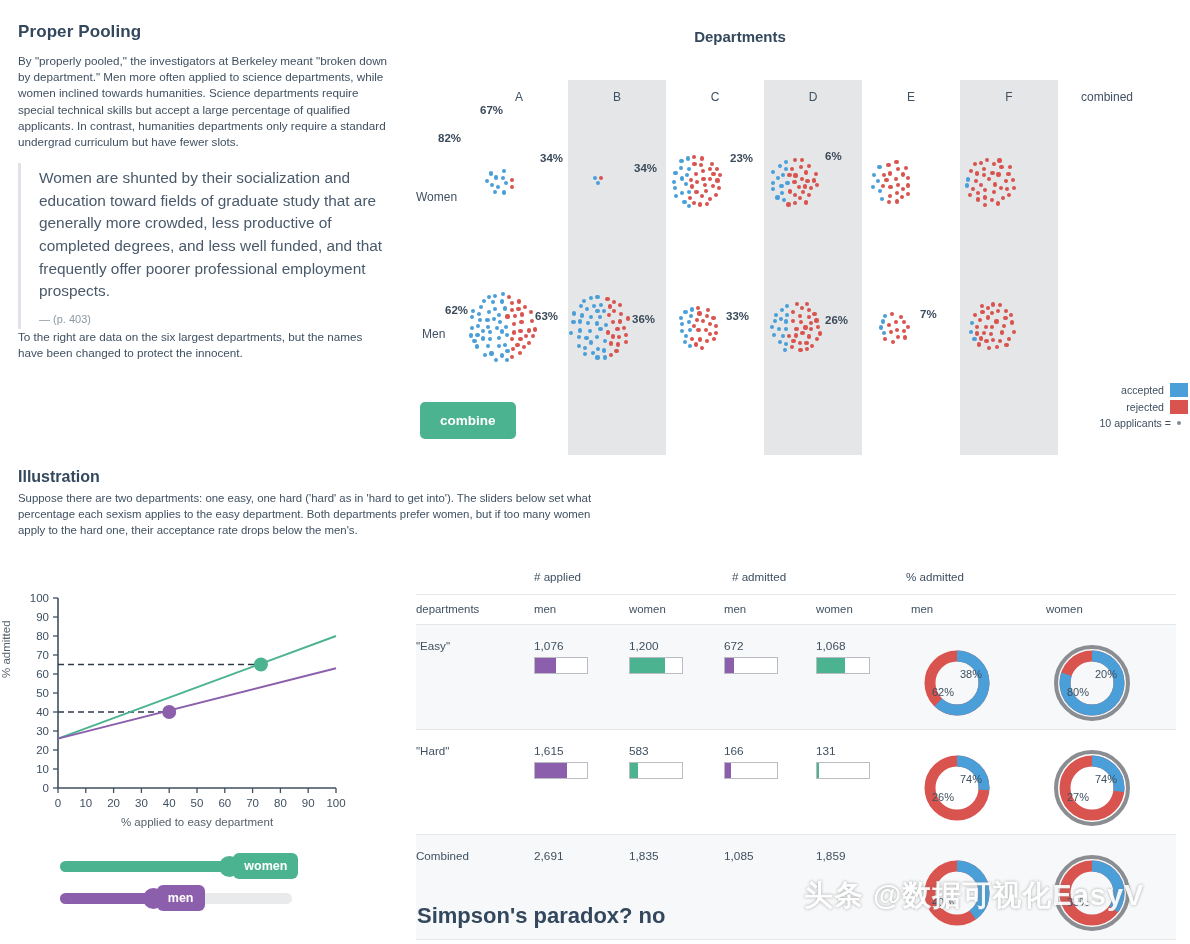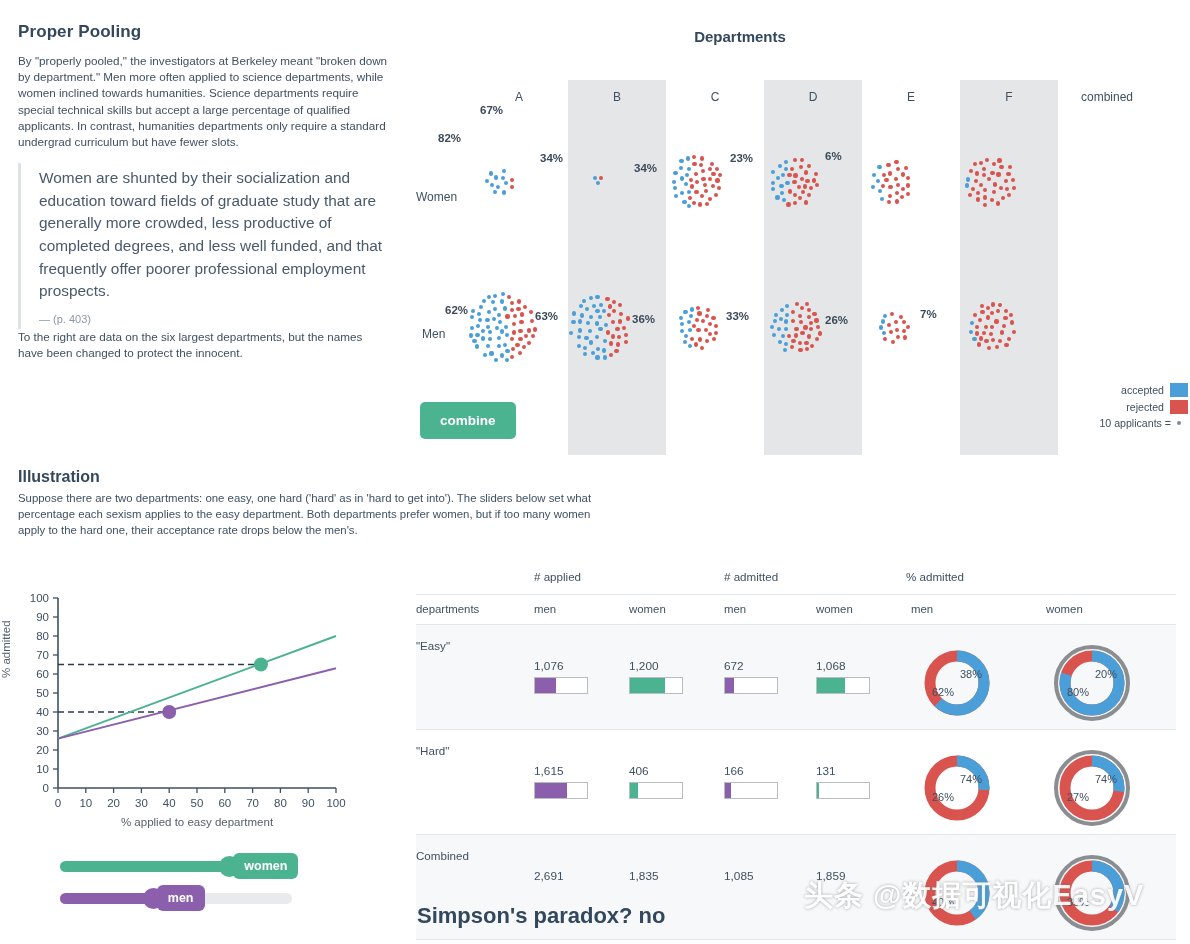--- a/index.html
+++ b/index.html
@@ -105,21 +105,21 @@
   .tbl{width:760px;border-collapse:collapse;table-layout:fixed;}
   .tbl th{
     font-size:11.4px;font-weight:normal;color:#3f5061;text-align:left;
     padding:8px 0 9px 0;border-top:1px solid #e4e7ea;border-bottom:1px solid #e4e7ea;
   }
   .tbl td{
     font-size:11.6px;color:#3f5061;vertical-align:top;
     padding:14px 0 0 0;border-bottom:1px solid #e4e7ea;height:90px;
   }
   .tbl tbody tr.alt td{background:#f7f8f9;}
-  .cellnum{display:block;margin-bottom:4px;font-size:11.8px;color:#3f5061;margin-top:20px;}
+  .cellnum{display:block;margin-bottom:4px;font-size:11.8px;color:#3f5061;}
   .minibar{width:52px;height:15px;border:1px solid #b9bcc0;background:#fff;position:relative;}
   .minibar i{display:block;height:100%;}
 
   .watermark{
     position:absolute;left:804px;top:876px;
     font-size:29px;font-weight:bold;color:#ffffff;
     opacity:.92;letter-spacing:1px;white-space:nowrap;
     text-shadow:0 0 3px rgba(120,120,120,.75);
     pointer-events:none;
   }
@@ -710,21 +710,21 @@
       <div class="slider-track"></div>
       <div class="slider-fill" id="fill-m" style="width: 92.8px; background: rgb(139, 95, 171);"></div>
       <div class="slider-knob" id="knob-m" style="left: 82.8px; background: rgb(139, 95, 171);"></div>
       <div class="slider-chip" id="chip-m" style="left: 96.8px; background: rgb(139, 95, 171);">men</div>
     </div>
   </div>
 
   <div class="table-wrap">
     <div class="grp-head" id="grp-head">
         <span style="left: 118px;"># applied</span>
-        <span style="left: 308px;"># admitted</span>
+        <span style="left: 316px;"># admitted</span>
         <span style="left: 490px;">% admitted</span>
       </div>
     <table class="tbl">
       <colgroup>
         <col style="width:118px">
           <col style="width:95px">
           <col style="width:95px">
         <col style="width:92px">
           <col style="width:95px">
           <col style="width:135px">
@@ -784,21 +784,21 @@
           </tr>
           <tr>
             <td>"Hard"</td>
             <td>
               <span class="cellnum">1,615</span>
               <div class="minibar">
                 <i style="width: 62%; background: rgb(139, 95, 171);"></i>
               </div>
             </td>
             <td>
-              <span class="cellnum">406</span>
+              <span class="cellnum">583</span>
               <div class="minibar">
                 <i style="width: 16%; background: rgb(76, 179, 145);"></i>
               </div>
             </td>
             <td>
               <span class="cellnum">166</span>
               <div class="minibar">
                 <i style="width: 11%; background: rgb(139, 95, 171);"></i>
               </div>
             </td>

